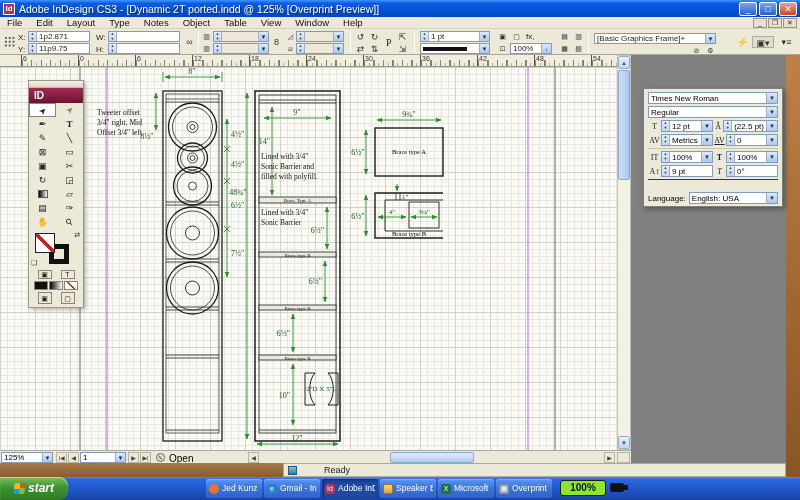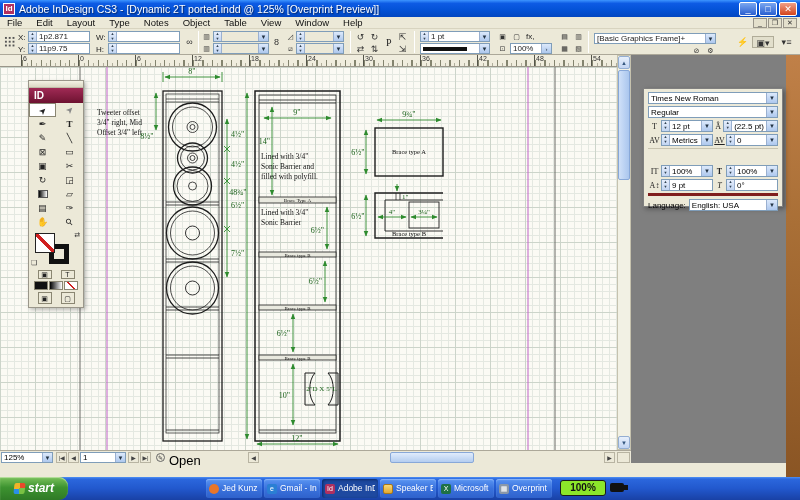--- a/index.html
+++ b/index.html
@@ -441,21 +441,21 @@
         </span>
       <span class="navbtn" style="left:56px">|◀</span>
       <span class="navbtn" style="left:68px">◀</span>
       <span class="fld" style="left:80px;width:46px">
           <span class="val">1</span>
           <span class="dd">▼</span>
         </span>
       <span class="navbtn" style="left:128px">▶</span>
       <span class="navbtn" style="left:140px">▶|</span>
       <span style="position:absolute;left:156px;top:2px;width:9px;height:9px;border:1px solid #666;border-radius:50%;font-size:6px;line-height:8px;text-align:center;color:#444">✎</span>
-      <span style="position:absolute;left:169px;top:2px;font-size:13px">Open</span>
+      <span style="position:absolute;left:169px;top:2px;font-size:10px">Open</span>
       <span class="navbtn" style="left:248px">◀</span>
       <span class="hthumb" style="left:390px;width:84px"></span>
       <span class="navbtn" style="left:604px">▶</span>
       <span class="navbtn" style="left:617px;width:13px"></span>
     </div>
   </div>
 
   <div class="pasteboard"></div>
   <div class="deskright"></div>
 
@@ -545,21 +545,21 @@
       </span>
       <span class="cp-half">
         <span class="cp-ic"><u>AV</u></span>
         <span class="combo">
             <span class="spn">▲<br>▼</span>
             <span class="val">0</span>
             <span class="dd">▼</span>
           </span>
       </span>
     </div>
-    <div class="cp-row" style="border-top:1px solid #c8c4b0;padding-top:16px">
+    <div class="cp-row" style="border-top:1px solid #c8c4b0;padding-top:2px">
       <span class="cp-half">
         <span class="cp-ic">IT</span>
         <span class="combo">
             <span class="spn">▲<br>▼</span>
             <span class="val">100%</span>
             <span class="dd">▼</span>
           </span>
       </span>
       <span class="cp-half">
         <span class="cp-ic" style="font-weight:bold">T</span>
@@ -579,29 +579,36 @@
           </span>
       </span>
       <span class="cp-half">
         <span class="cp-ic" style="font-style:italic">T</span>
         <span class="combo">
             <span class="spn">▲<br>▼</span>
             <span class="val">0°</span>
           </span>
       </span>
     </div>
-    <div class="cp-row" style="border-top:3px solid #7f1d1d;padding-top:3px">
+    <div class="cp-row" style="border-top:1px solid #7f1d1d;padding-top:12px">
       <span class="cp-lang">Language:</span>
       <span class="combo">
           <span class="val">English: USA</span>
           <span class="dd">▼</span>
         </span>
     </div>
   </div>
 
+  <div class="belowstrip">
+    <div class="deskleft"></div>
+    <div class="readybar">
+      <span class="readyico"></span>
+      <span class="readytxt">Ready</span>
+    </div>
+  </div>
 
   <div class="taskbar">
     <div class="startbtn"><span class="winflag"></span><span>start</span></div>
 
     <div class="task" style="left:206px">
       <span class="ticon" style="background:#e8762a;border-radius:50%"></span>
       <span class="tlabel">Jed Kunz - Inbo...</span>
     </div>
     <div class="task" style="left:264px">
       <span class="ticon" style="background:#2a7fd4">e</span>

